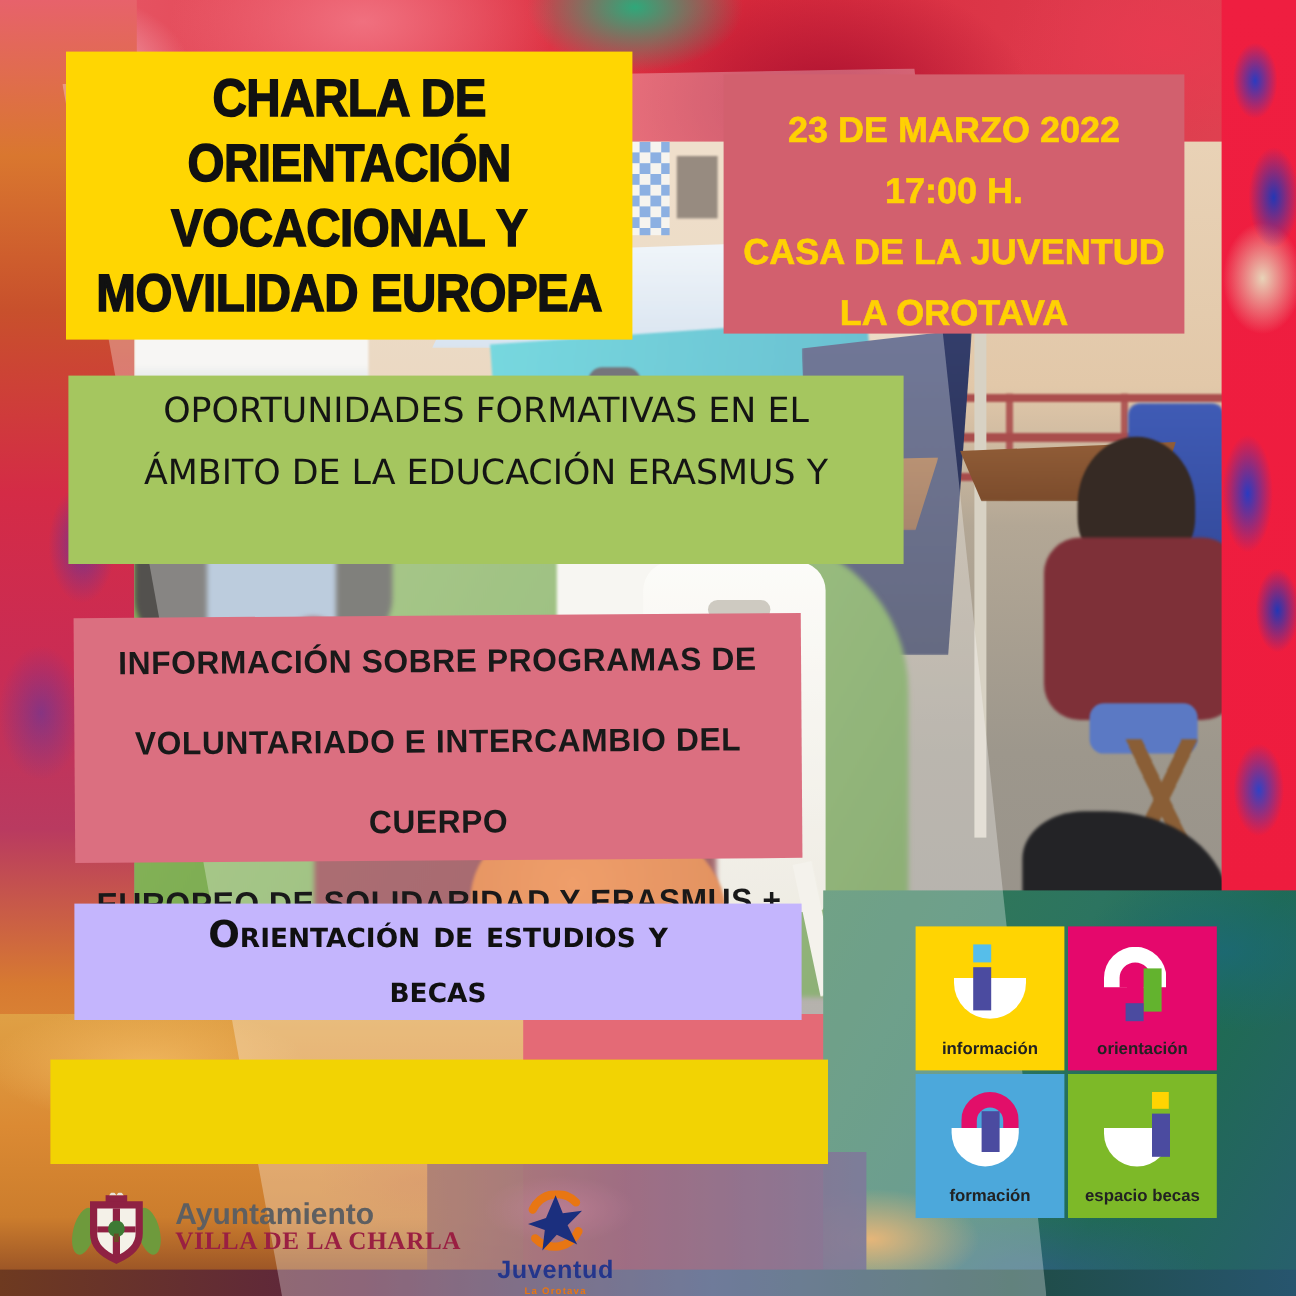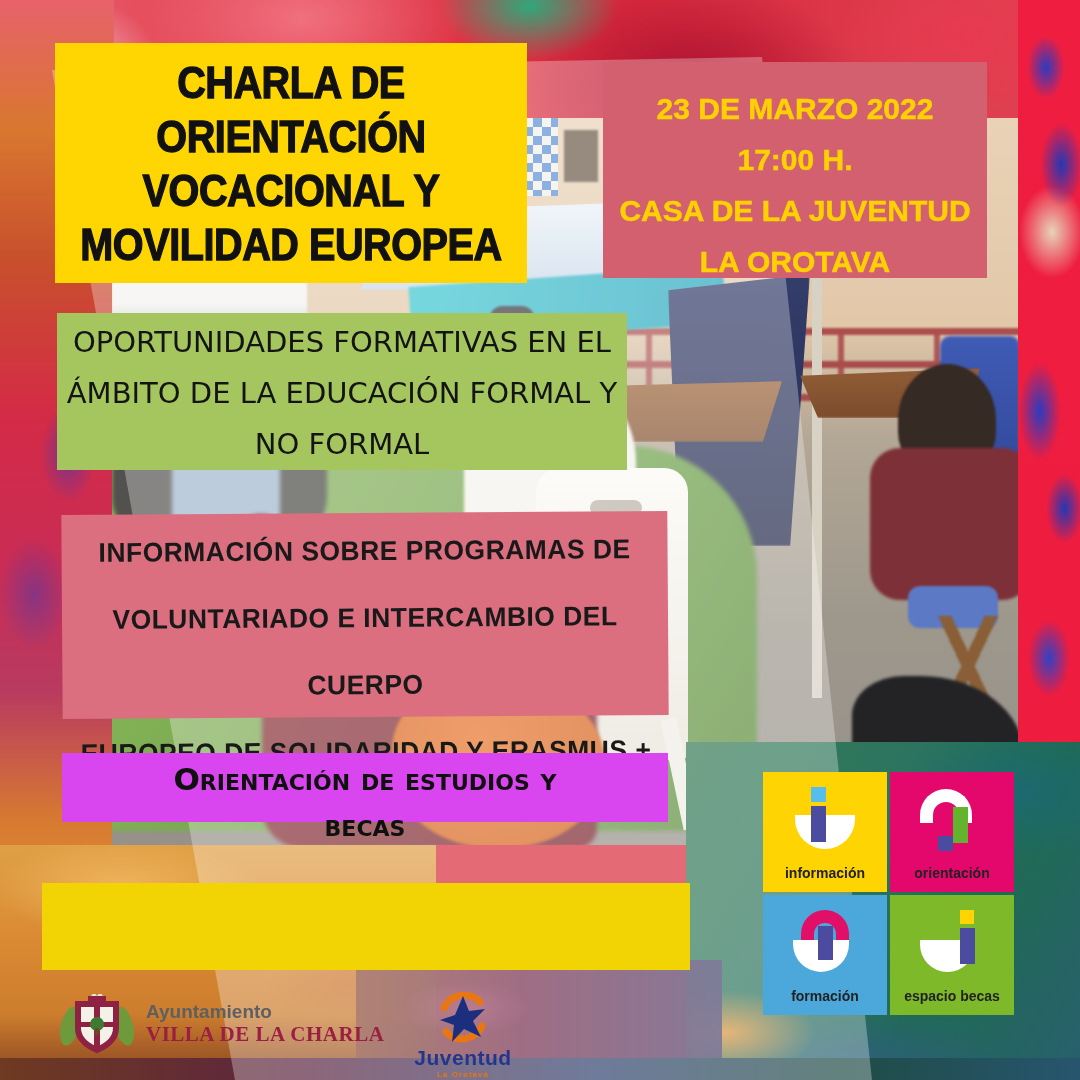--- a/index.html
+++ b/index.html
@@ -54,45 +54,45 @@
   
   .box{position:absolute;text-align:center;box-sizing:border-box;}
   .fatty{-webkit-text-stroke:1.3px currentColor;}
   .semifat{-webkit-text-stroke:.5px currentColor;}
   .title-box{left:55px;top:43px;width:472px;height:240px;background:#FFD602;color:#111;
     font-weight:700;font-size:44px;line-height:54px;padding-top:13px;}
   .title-box span{display:block;transform:scaleX(.9);letter-spacing:-.5px;}
   .event-box{left:603px;top:62px;width:384px;height:216px;background:#D2606E;color:#FFD103;
     font-weight:700;font-size:30px;line-height:51px;padding-top:21px;}
   .event-box span{display:block;}
-  .formal-box{left:57px;top:313px;width:570px;height:157px;background:#A5C65F;color:#141414;
+  .formal-box{left:57px;top:313px;width:696px;height:157px;background:#A5C65F;color:#141414;
     font-family:"DejaVu Sans",sans-serif;font-size:29px;line-height:51px;padding-top:4px;font-weight:400;}
   .formal-box span{display:block;}
   .programs-box{left:62px;top:513px;width:606px;height:204px;background:#DB6F80;color:#191919;
     font-weight:700;font-size:27px;line-height:67px;padding-top:5px;transform:rotate(-.4deg);}
   .programs-box span{display:block;transform:scaleX(.98);letter-spacing:.5px;}
-  .guidance-box{left:62px;top:753px;width:606px;height:69px;background:#d946ef;color:#101010;
+  .guidance-box{left:62px;top:753px;width:606px;height:97px;background:#c4b5fd;color:#101010;
     font-family:"DejaVu Sans",sans-serif;font-variant:small-caps;font-weight:700;
     font-size:31px;line-height:46px;padding-top:3px;text-align:center;}
   .guidance-box span{display:block;}
   .inscription-box{left:42px;top:883px;width:648px;height:87px;background:#F2D303;color:#111;
     font-weight:700;padding-top:6px;}
   .inscription-box .l1{display:block;font-size:33px;line-height:40px;}
   .inscription-box .l2{display:block;font-size:31px;line-height:38px;letter-spacing:-.3px;}
   
   .grid{left:763px;top:772px;width:251px;height:243px;display:grid;
     grid-template-columns:124px 124px;grid-template-rows:120px 120px;gap:3px;}
   .cell{position:relative;}
   .cell .lbl{position:absolute;left:0;right:0;bottom:11px;text-align:center;
     font-size:14px;font-weight:700;color:#222;}
   .glyph{position:absolute;left:50%;top:15px;width:76px;height:66px;transform:translateX(-50%);}
   .glyph i{position:absolute;display:block;}
   
   .ayto{left:58px;top:994px;display:flex;align-items:center;gap:10px;}
-  .ayto .t1{font-size:19px;font-weight:700;color:#5E5F61;line-height:20px;}
+  .ayto .t1{font-size:25px;font-weight:700;color:#5E5F61;line-height:20px;}
   .ayto .t2{font-family:"Liberation Serif",serif;font-size:21px;font-weight:700;color:#9A1F42;letter-spacing:.5px;}
   .juv{left:408px;top:992px;width:110px;text-align:center;}
   .juv .t1{font-size:21px;font-weight:700;color:#24368C;letter-spacing:.5px;margin-top:-4px;}
   .juv .t2{font-size:8px;font-weight:700;color:#E87613;letter-spacing:1px;}
 </style>
 </head>
 <body>
 
 <div id="poster">
 
@@ -148,22 +148,21 @@
 
   <div class="box event-box semifat">
     <span>23 DE MARZO 2022</span>
     <span>17:00 H.</span>
     <span>CASA DE LA JUVENTUD</span>
     <span>LA OROTAVA</span>
   </div>
 
   <div class="box formal-box">
     <span>OPORTUNIDADES FORMATIVAS EN EL</span>
-    <span>ÁMBITO DE LA EDUCACIÓN FORMAL Y</span>
-    <span>NO FORMAL</span>
+    <span>ÁMBITO DE LA EDUCACIÓN ERASMUS Y</span>
   </div>
 
   <div class="box programs-box">
     <span>INFORMACIÓN SOBRE PROGRAMAS DE</span>
     <span>VOLUNTARIADO E INTERCAMBIO DEL CUERPO</span>
     <span>EUROPEO DE SOLIDARIDAD Y ERASMUS +</span>
   </div>
 
   <div class="box guidance-box">
     <span>Orientación de estudios y</span>

